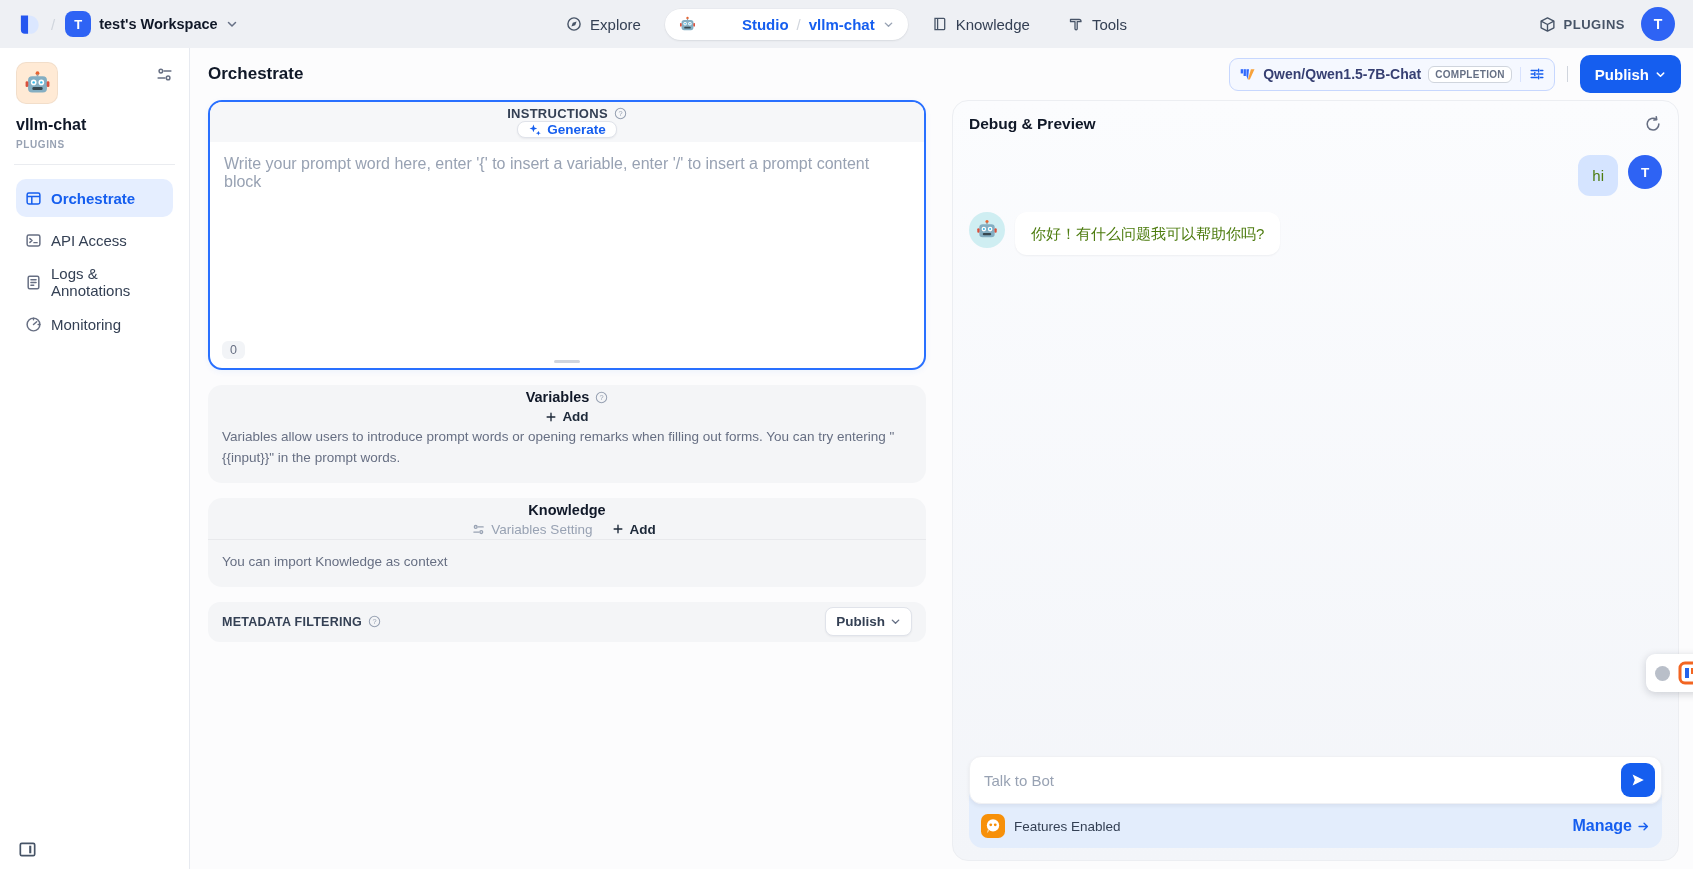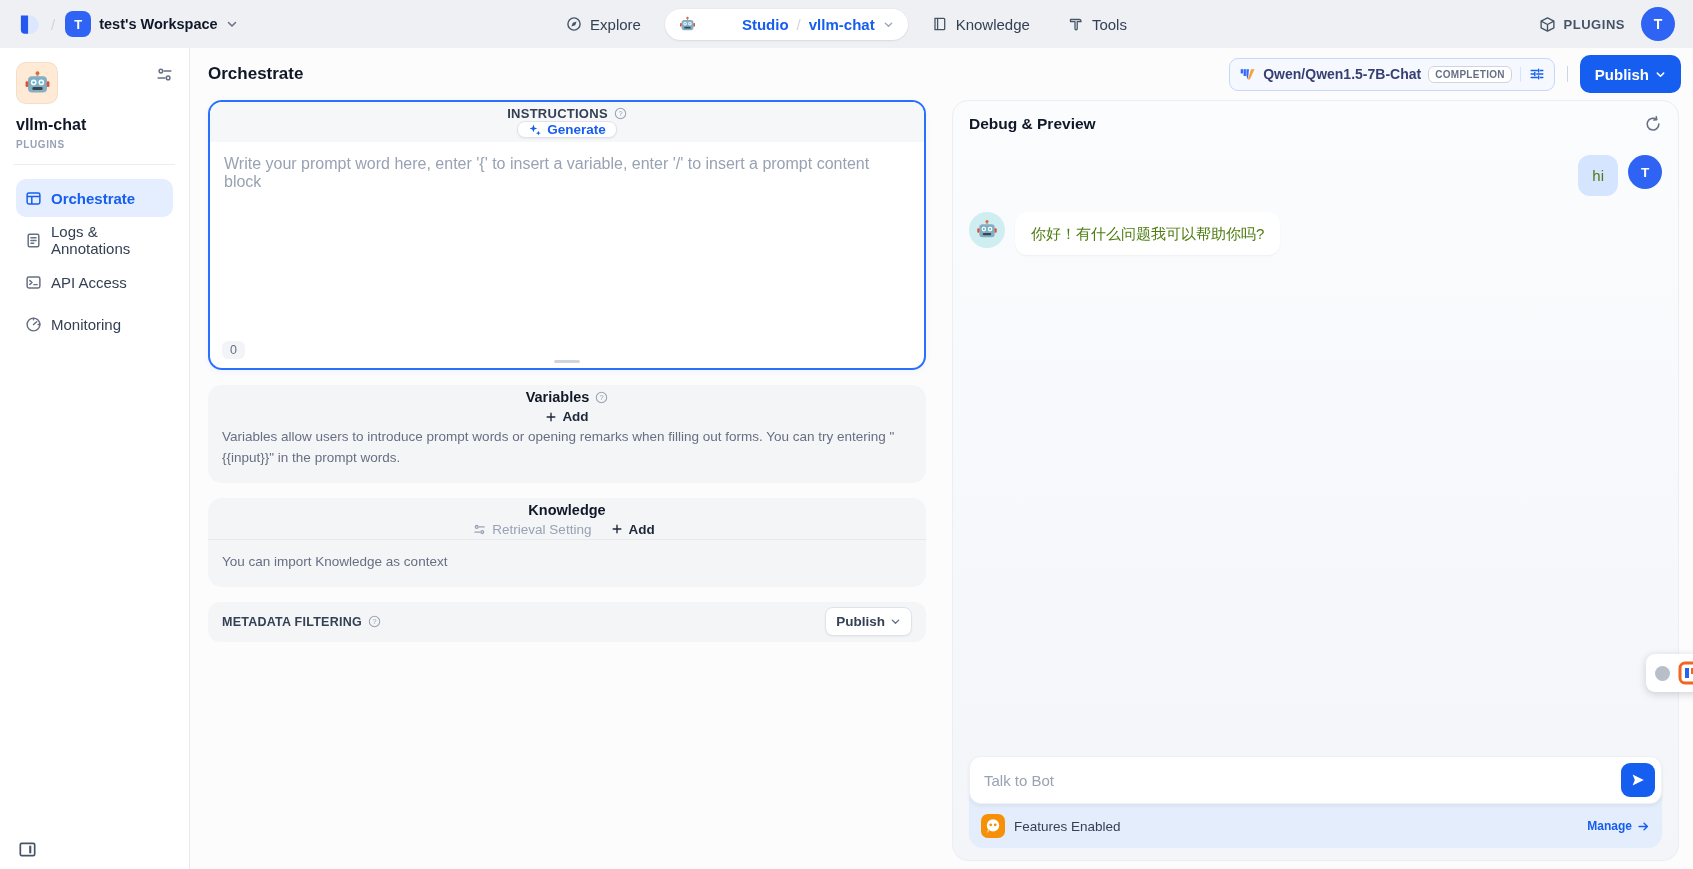--- a/index.html
+++ b/index.html
@@ -113,21 +113,21 @@
   .chat-avatar-user { width:34px; height:34px; border-radius:50%; background:#2e63f4; color:#fff; font-size:13.5px; font-weight:600; display:flex; align-items:center; justify-content:center; flex-shrink:0; }
   .chat-avatar-bot { width:36px; height:36px; border-radius:50%; background:#cfeef2; display:flex; align-items:center; justify-content:center; flex-shrink:0; }
   .chat-footer { padding:10px 16px 12px; flex-shrink:0; }
   .chat-input-wrap { position:relative; z-index:2; }
   .chat-input { width:100%; height:48px; border:1px solid #f0f1f4; border-radius:12px; background:#fff; box-shadow:0 2px 4px rgba(16,24,40,.06); padding:0 52px 0 14px; font-size:15px; font-family:inherit; color:#101828; outline:none; }
   .chat-input::placeholder { color:#98a2b3; }
   .send-btn { position:absolute; right:7px; top:7px; width:34px; height:34px; border:none; border-radius:9px; background:#155eef; display:flex; align-items:center; justify-content:center; cursor:pointer; }
   .features-bar { position:relative; z-index:1; margin-top:-12px; background:#e3edfc; border-radius:0 0 14px 14px; display:flex; align-items:center; justify-content:space-between; padding:22px 12px 10px; }
   .feat-left { display:flex; align-items:center; gap:9px; }
   .feat-label { font-size:13.5px; font-weight:500; color:#344054; }
-  .manage-btn { display:flex; align-items:center; gap:5px; font-size:12px; font-weight:600; color:#155eef; cursor:pointer; }
+  .manage-btn { display:flex; align-items:center; gap:5px; font-size:16px; font-weight:600; color:#155eef; cursor:pointer; }
 
   
   .ext-widget { position:absolute; right:-18px; top:654px; background:#fff; border-radius:9px; box-shadow:0 2px 8px rgba(16,24,40,.18); padding:7px 9px; display:flex; align-items:center; gap:8px; z-index:50; }
   .ext-dot { width:15px; height:15px; border-radius:50%; background:#b9bfc9; }
 </style>
 </head>
 <body>
 
 <header class="topnav">
   <div class="nav-left">
@@ -251,35 +251,35 @@
         <span class="micon">
           <svg width="17" height="17" viewBox="0 0 16 16" fill="none" stroke="currentColor" stroke-width="1.4">
               <rect x="2" y="2.8" width="12" height="10.4" rx="1.6"></rect>
               <path d="M2 6.2h12M6.4 6.2v7"></path>
             </svg>
         </span>
         <span>Orchestrate</span>
       </div>
       <div class="menu-item">
         <span class="micon">
+          <svg width="17" height="17" viewBox="0 0 16 16" fill="none" stroke="currentColor" stroke-width="1.4" stroke-linecap="round" stroke-linejoin="round">
+              <rect x="2" y="2.8" width="12" height="10.4" rx="1.6"></rect>
+              <path d="M4.6 6.2 6.6 8l-2 1.8M8.4 10h3"></path>
+            </svg>
+        </span>
+        <span>API Access</span>
+      </div>
+      <div class="menu-item">
+        <span class="micon">
           <svg width="17" height="17" viewBox="0 0 16 16" fill="none" stroke="currentColor" stroke-width="1.4" stroke-linecap="round">
               <rect x="3" y="2.2" width="10" height="11.6" rx="1.4"></rect>
               <path d="M5.6 5.4h4.8M5.6 8h4.8M5.6 10.6h2.6"></path>
             </svg>
         </span>
         <span>Logs &amp; Annotations</span>
-      </div>
-      <div class="menu-item">
-        <span class="micon">
-          <svg width="17" height="17" viewBox="0 0 16 16" fill="none" stroke="currentColor" stroke-width="1.4" stroke-linecap="round" stroke-linejoin="round">
-              <rect x="2" y="2.8" width="12" height="10.4" rx="1.6"></rect>
-              <path d="M4.6 6.2 6.6 8l-2 1.8M8.4 10h3"></path>
-            </svg>
-        </span>
-        <span>API Access</span>
       </div>
       <div class="menu-item">
         <span class="micon">
           <svg width="17" height="17" viewBox="0 0 16 16" fill="none" stroke="currentColor" stroke-width="1.4" stroke-linecap="round">
               <circle cx="8" cy="8" r="6"></circle>
               <path d="M8 8 11 5.4M8 2v1.6M14 8h-1.6"></path>
             </svg>
         </span>
         <span>Monitoring</span>
       </div>
@@ -389,21 +389,21 @@
             <div class="kn-right">
               <div class="retrieval-btn">
                 <span>
                   <svg width="13" height="13" viewBox="0 0 14 14" fill="none" stroke="currentColor" stroke-width="1.4" stroke-linecap="round">
                       <circle cx="4" cy="4.2" r="1.5"></circle>
                       <path d="M6.6 4.2H12"></path>
                       <circle cx="10" cy="9.8" r="1.5"></circle>
                       <path d="M2 9.8h5.4"></path>
                     </svg>
                 </span>
-                <span>Retrieval Setting</span>
+                <span>Variables Setting</span>
               </div>
               <div class="add-btn">
                 <span>
                   <svg width="12" height="12" viewBox="0 0 14 14" stroke="currentColor" stroke-width="1.6" stroke-linecap="round">
                       <path d="M7 2.5v9M2.5 7h9"></path>
                     </svg>
                 </span>
                 <span>Add</span>
               </div>
             </div>

